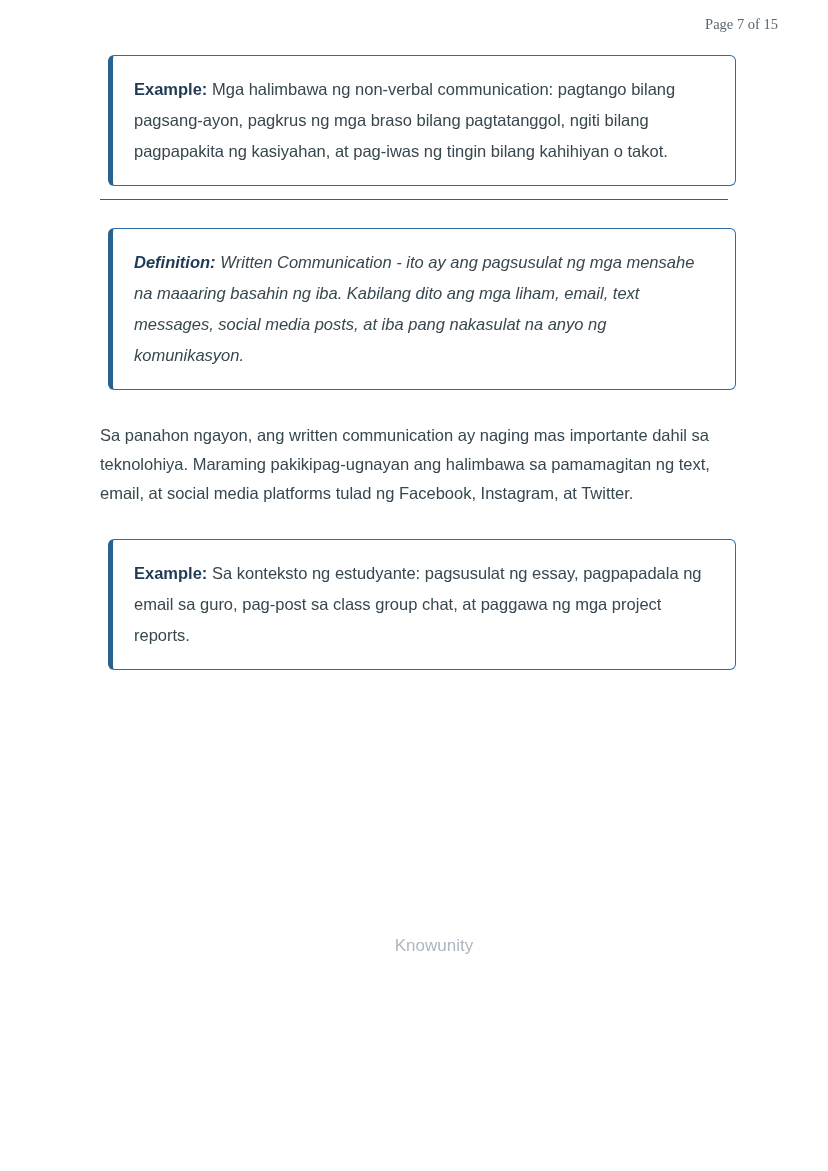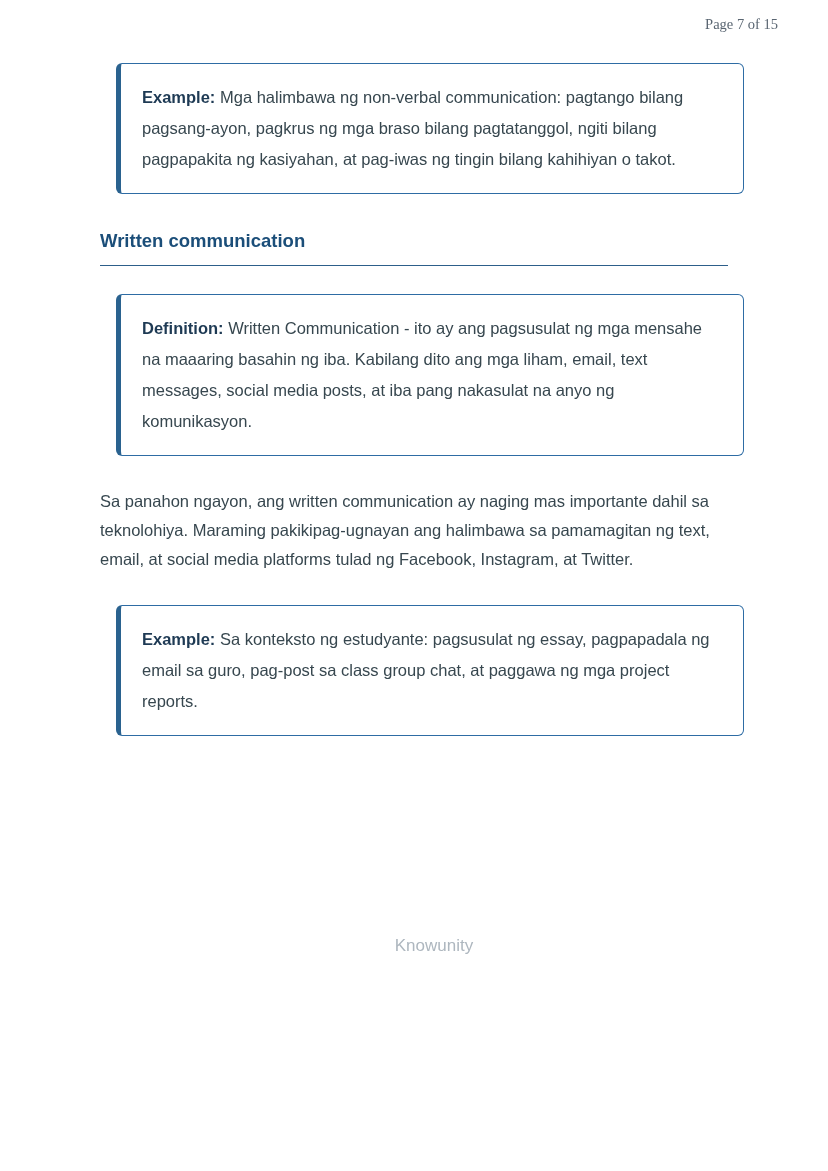--- a/index.html
+++ b/index.html
@@ -32,21 +32,21 @@
     width: 628px;
   }
   .callout {
     box-sizing: border-box;
     width: 100%;
     border: 1px solid #2e6ca4;
     border-left: 5px solid #2a628f;
     border-radius: 6px;
     padding: 18px 24px 18px 21px;
     background: #ffffff;
-    margin: 16px;
+    margin: 8px;
   }
   .callout p {
     margin: 0;
     font-size: 16.5px;
     line-height: 31px;
     color: #37474f;
   }
   .callout strong {
     font-weight: 700;
     color: #1e3a54;
@@ -62,21 +62,21 @@
     border: none;
     border-top: 1.5px solid #2d5f8a;
     margin: 13px 0 0 0;
   }
   .body-paragraph {
     margin: 31px 0 0 0;
     font-size: 16.5px;
     line-height: 29px;
     color: #37474f;
   }
-  .mt-box2 { margin-top: 28px; }
+  .mt-box2 { margin-top: 28px; font-style: italic; }
   .mt-box3 { margin-top: 31px; }
   .footer-brand {
     position: absolute;
     bottom: 10px;
     left: 0;
     width: 100%;
     text-align: center;
     font-size: 17px;
     color: #aeb7bf;
     padding-left: 20px;
@@ -91,21 +91,20 @@
 
   <div class="content">
 
     <div class="callout">
       <p>
         <strong>Example:</strong>
         <span>Mga halimbawa ng non-verbal communication: pagtango bilang pagsang-ayon, pagkrus ng mga braso bilang pagtatanggol, ngiti bilang pagpapakita ng kasiyahan, at pag-iwas ng tingin bilang kahihiyan o takot.</span>
       </p>
     </div>
 
-    <h2 class="section-heading">Written communication</h2>
 
     <hr class="section-divider">
 
     <div class="callout mt-box2">
       <p>
         <strong>Definition:</strong>
         <span>Written Communication - ito ay ang pagsusulat ng mga mensahe na maaaring basahin ng iba. Kabilang dito ang mga liham, email, text messages, social media posts, at iba pang nakasulat na anyo ng komunikasyon.</span>
       </p>
     </div>
 

